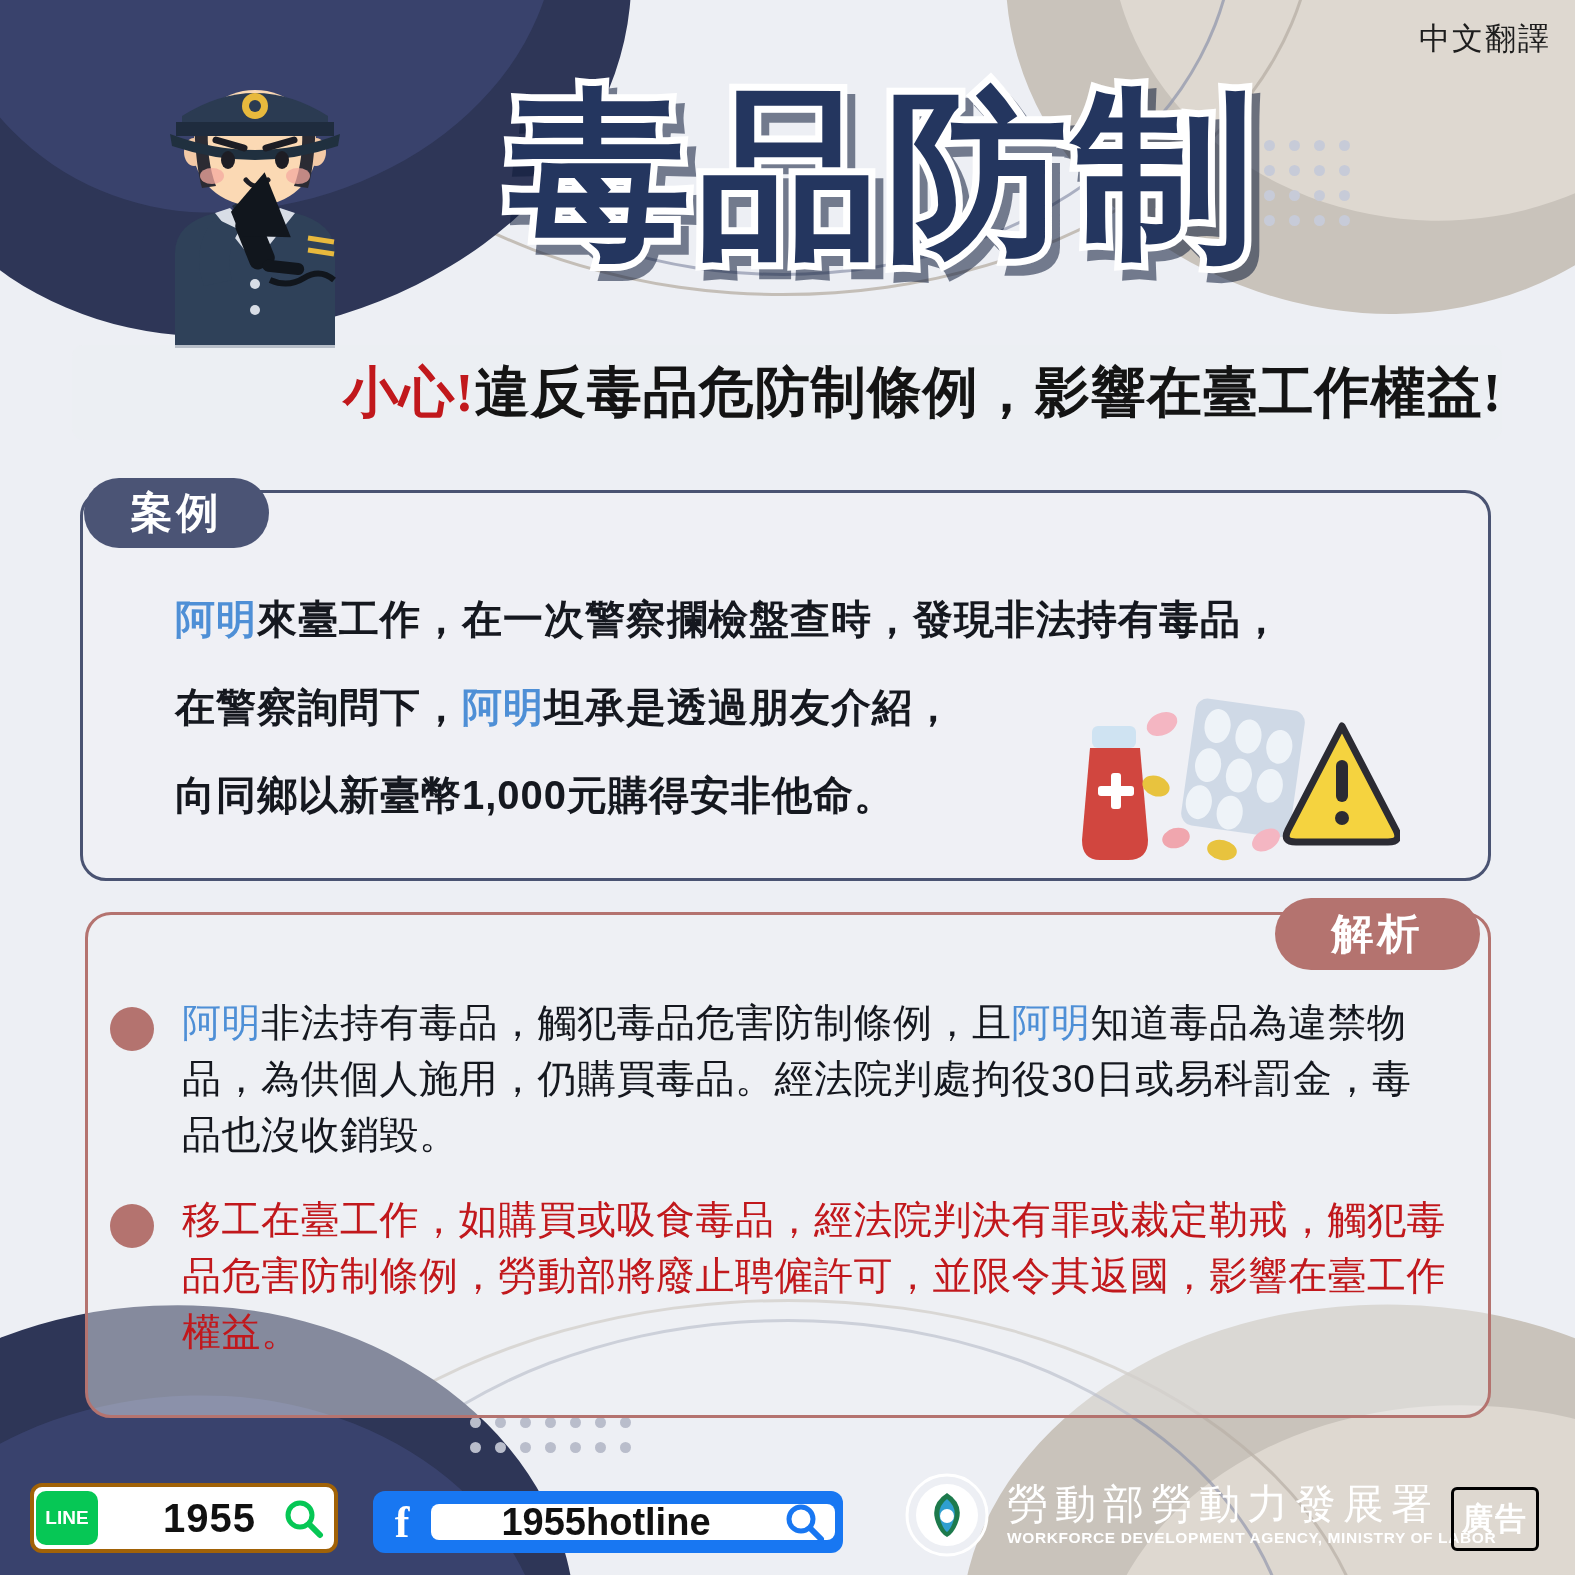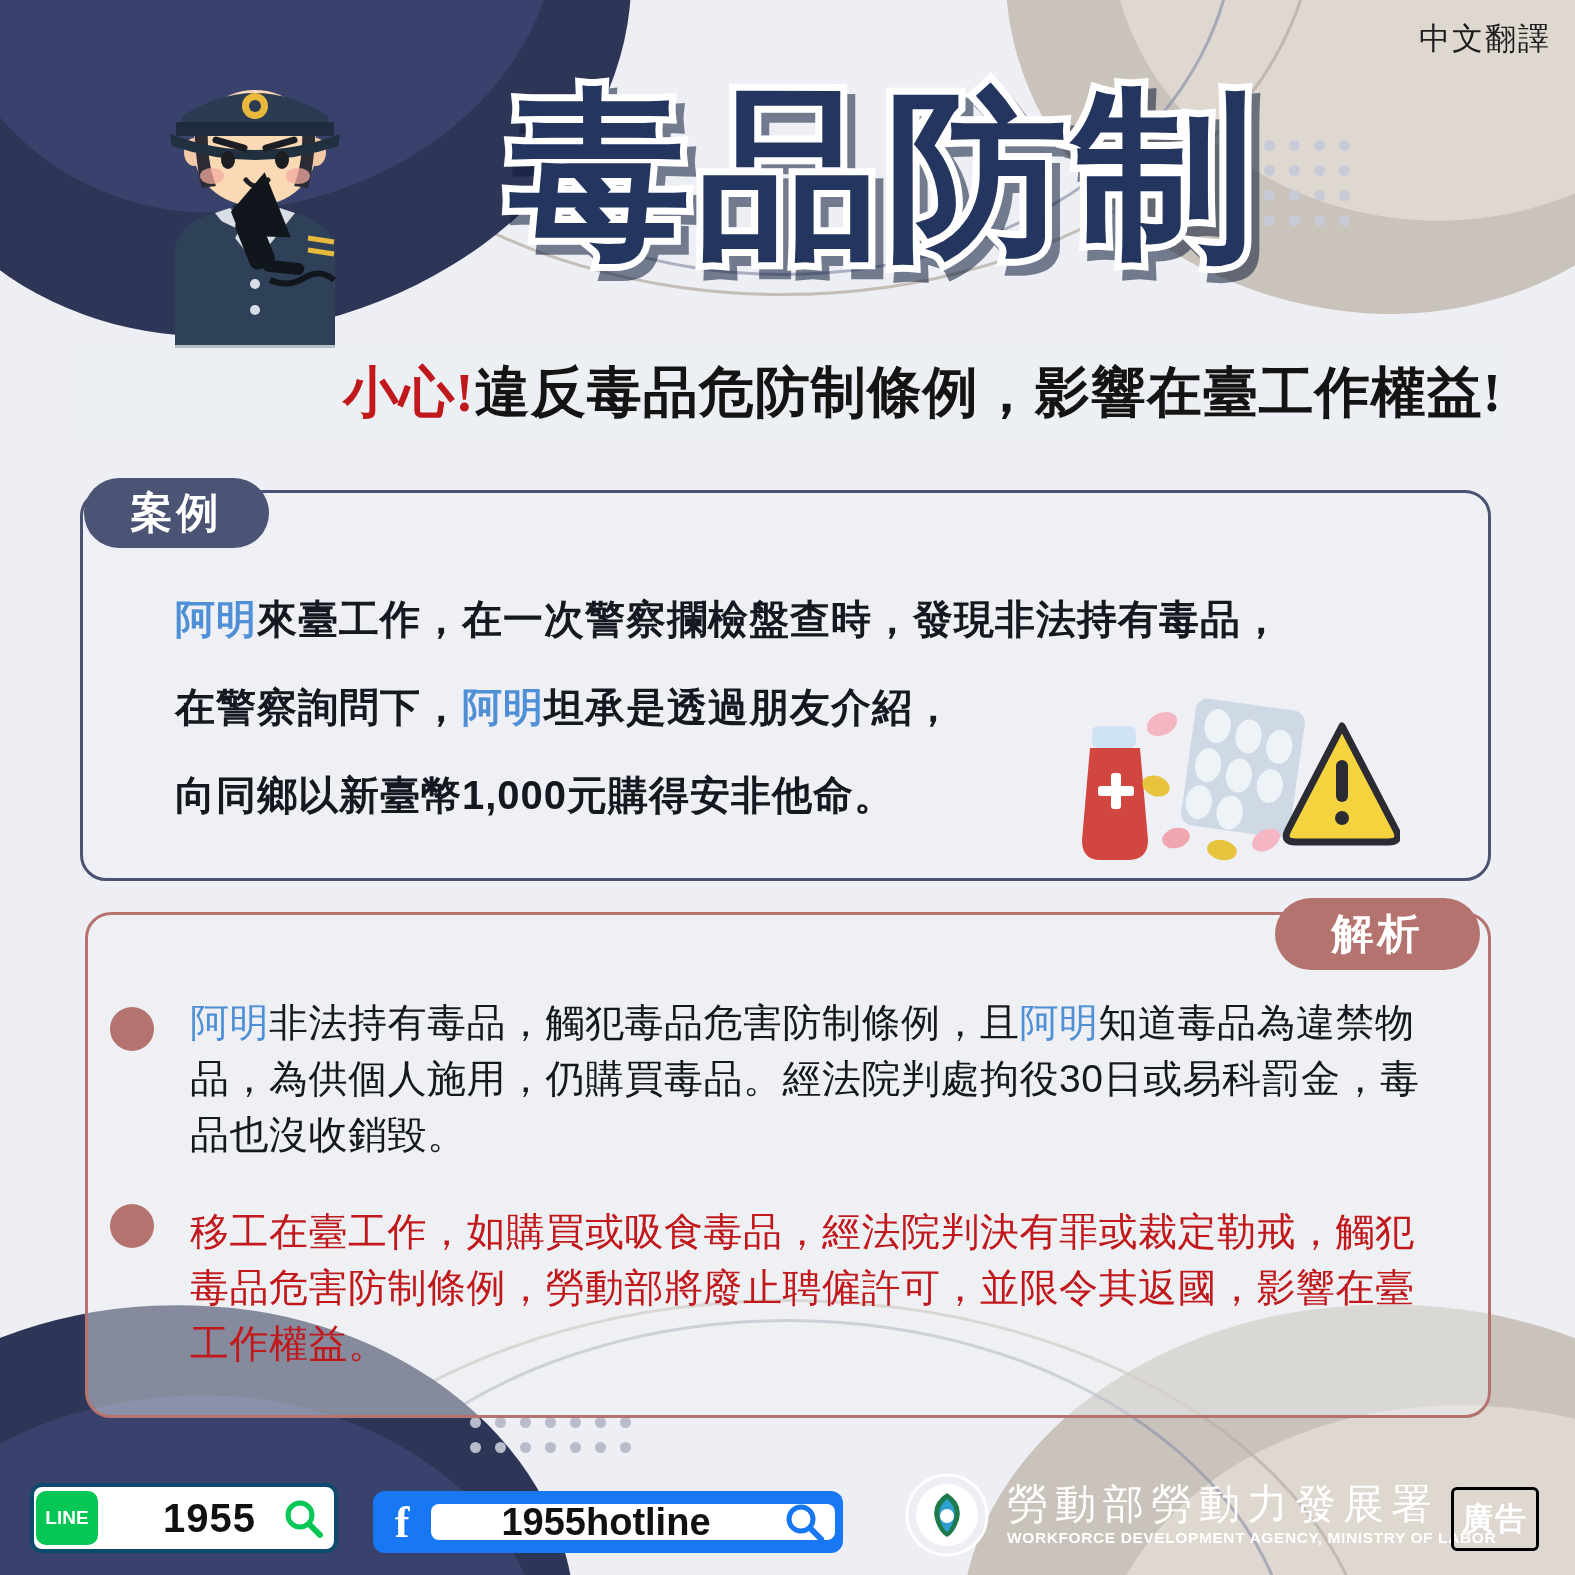--- a/index.html
+++ b/index.html
@@ -126,38 +126,38 @@
   .ana-box{
     position:absolute;left:85px;top:912px;width:1400px;height:500px;
     border:3px solid #b4736f;border-radius:26px;background:rgba(240,241,245,.45);
   }
   .ana-tab{
     position:absolute;right:95px;top:898px;width:205px;height:72px;
     background:#b4736f;border-radius:36px;
     display:flex;align-items:center;justify-content:center;
     color:#fff;font-size:42px;font-weight:700;letter-spacing:4px;
   }
-  .bullet-row{position:absolute;display:flex;gap:36px;}
+  .bullet-row{position:absolute;display:flex;gap:28px;}
   .bullet{
     width:44px;height:44px;border-radius:50%;background:#b4736f;flex:0 0 44px;margin-top:12px;
   }
   .bullet-text{font-size:39px;line-height:56px;letter-spacing:.5px;color:#15181f;font-weight:500;}
   .bullet-text .name{color:#4e8fd6;}
   .b1{left:110px;top:995px;width:1340px;}
   .b2{left:110px;top:1192px;width:1340px;}
-  .b2 .bullet-text{color:#c1181c;margin-top:12px;}
+  .b2 .bullet-text{color:#c1181c;}
 
   
   .footer{
     position:absolute;left:0;bottom:0;width:1575px;height:112px;
     display:flex;align-items:center;
   }
   .line-badge{
     position:absolute;left:30px;bottom:22px;width:300px;height:62px;
-    background:#fff;border:4px solid #0c4a6e;border-radius:12px;
+    background:#fff;border:4px solid #a16207;border-radius:12px;
     display:flex;align-items:center;
   }
   .line-icon{
     width:62px;height:54px;background:#06c755;border-radius:10px;margin-left:2px;
     display:flex;align-items:center;justify-content:center;color:#fff;
     font-size:19px;font-weight:700;
   }
   .line-num{flex:1;text-align:center;font-size:40px;font-weight:700;color:#111;letter-spacing:1px;padding-left:41px;}
   .mag{width:46px;height:46px;margin-right:8px;}
 

